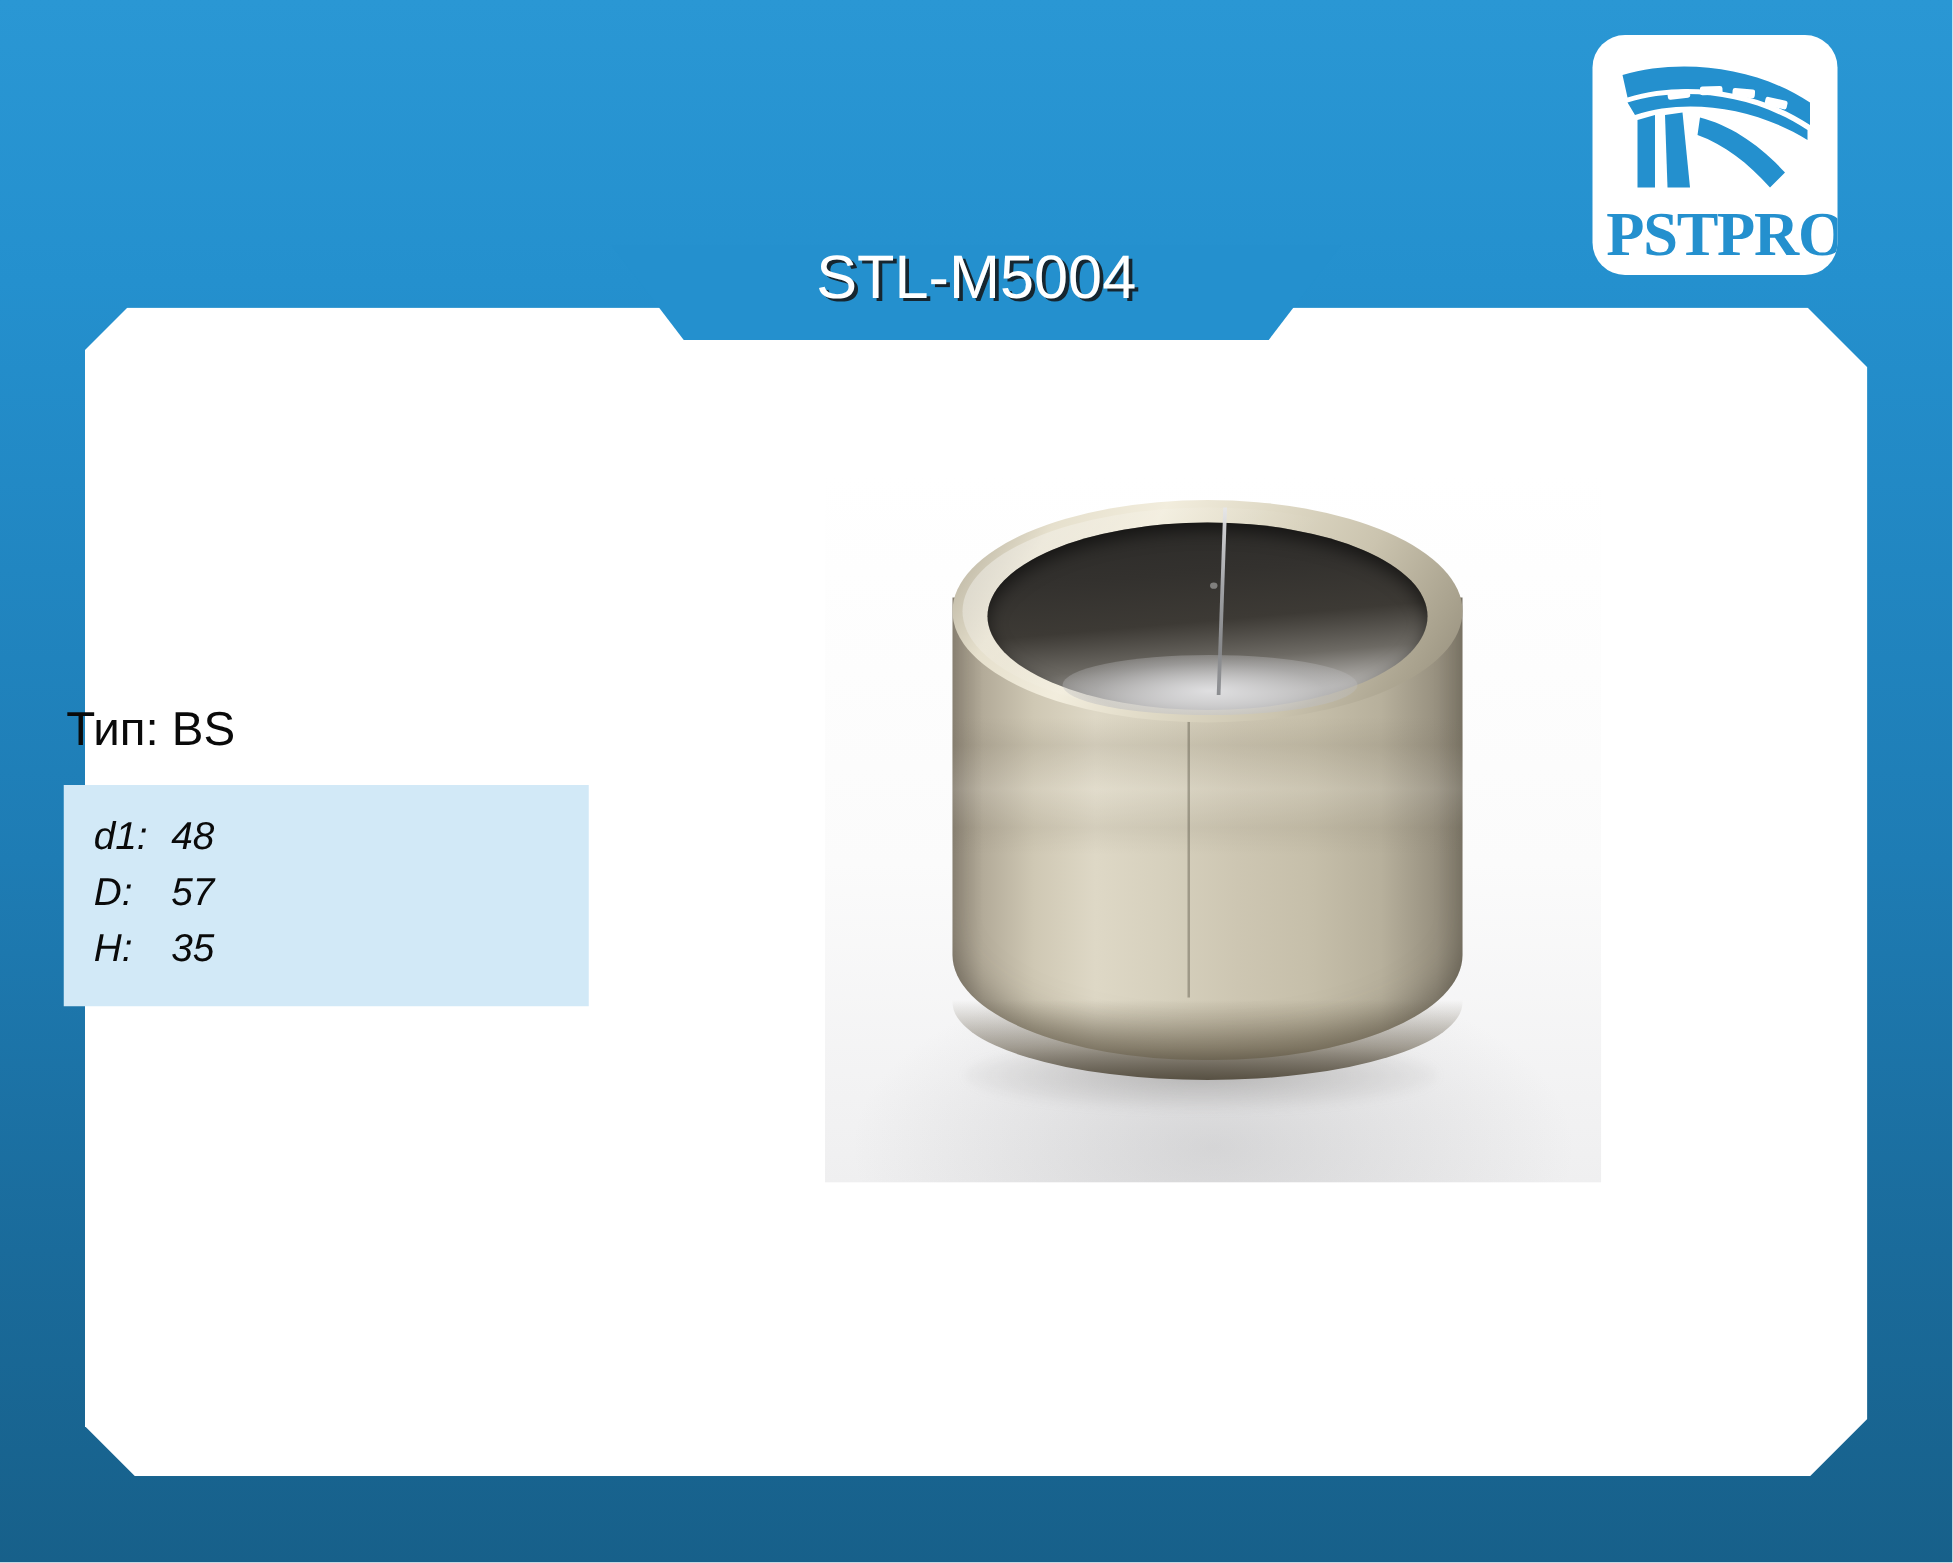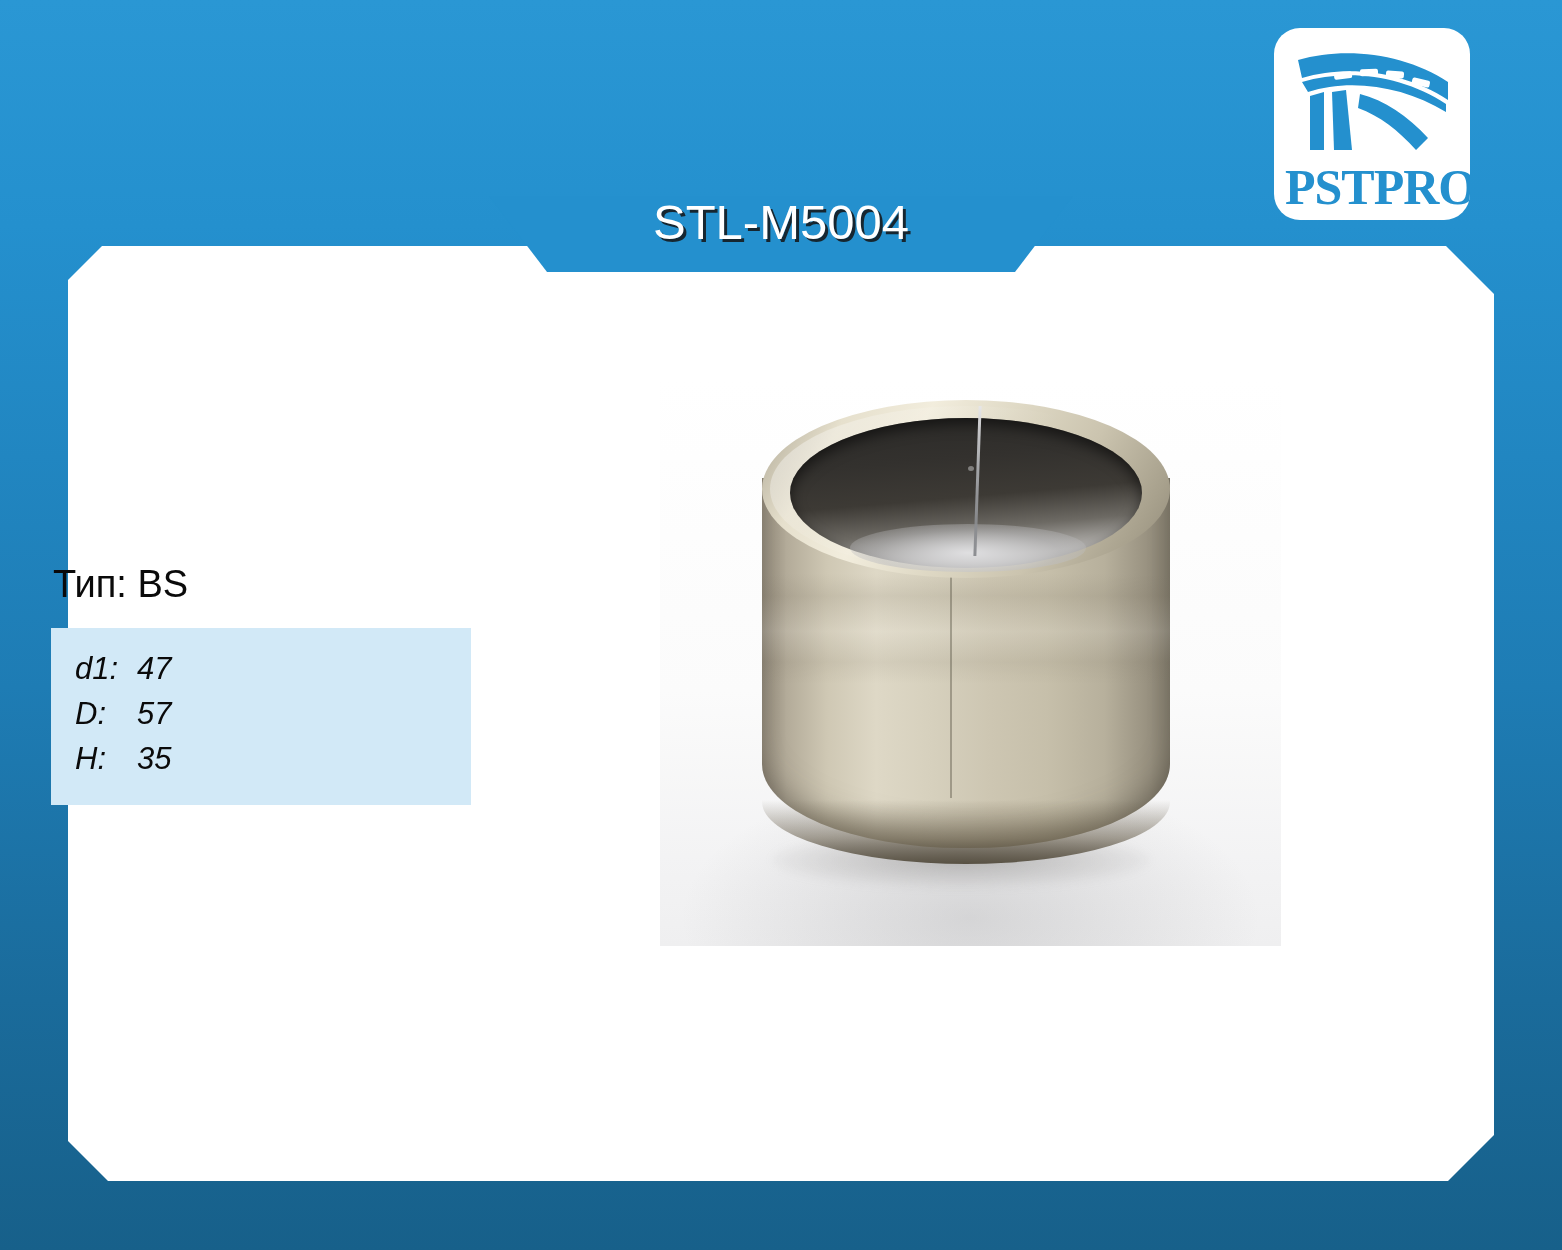--- a/index.html
+++ b/index.html
@@ -331,21 +331,21 @@
     </svg>
     <div id="logo-wordmark">PSTPRO</div>
   </div>
 
   <div id="spec-area">
     <div id="type-line">Тип: BS</div>
 
     <div id="dim-box">
       <div class="dim-row">
         <span class="dim-label">d1:</span>
-        <span class="dim-value">47</span>
+        <span class="dim-value">48</span>
       </div>
       <div class="dim-row">
         <span class="dim-label">D:</span>
         <span class="dim-value">57</span>
       </div>
       <div class="dim-row">
         <span class="dim-label">H:</span>
         <span class="dim-value">35</span>
       </div>
     </div>

